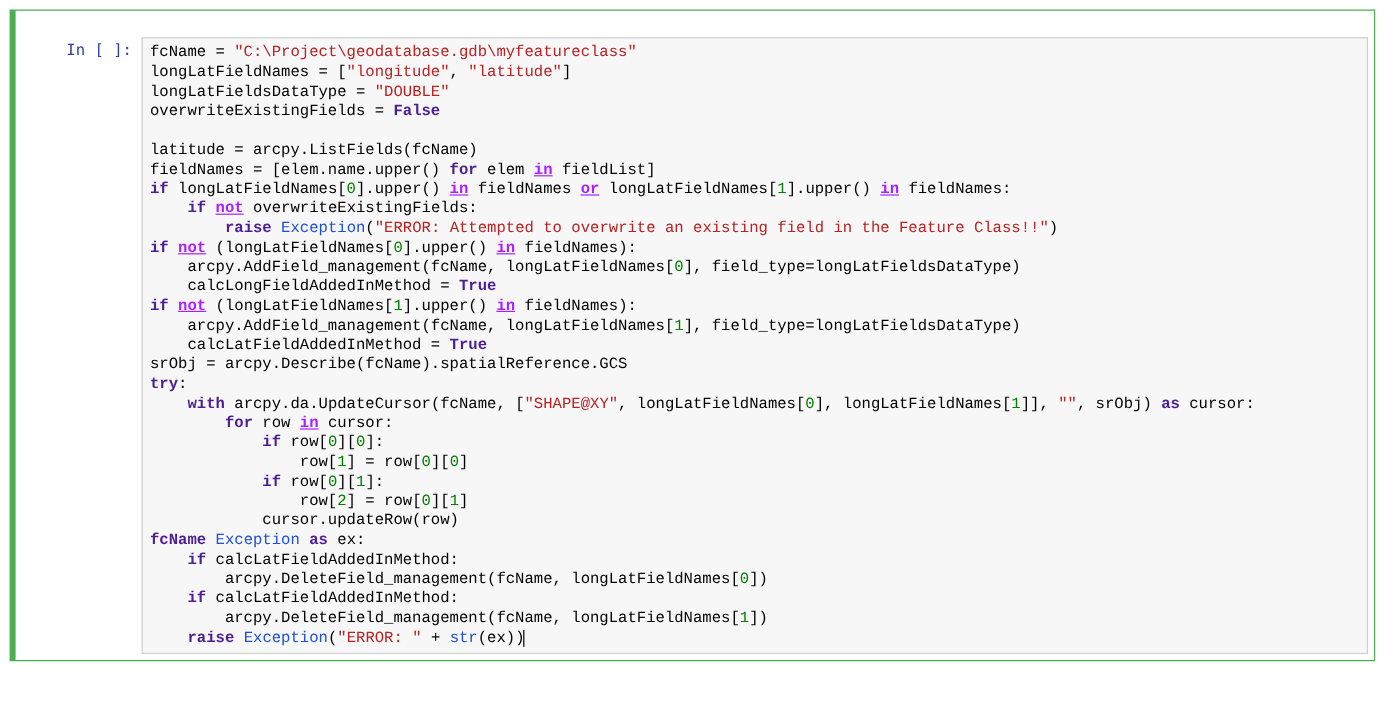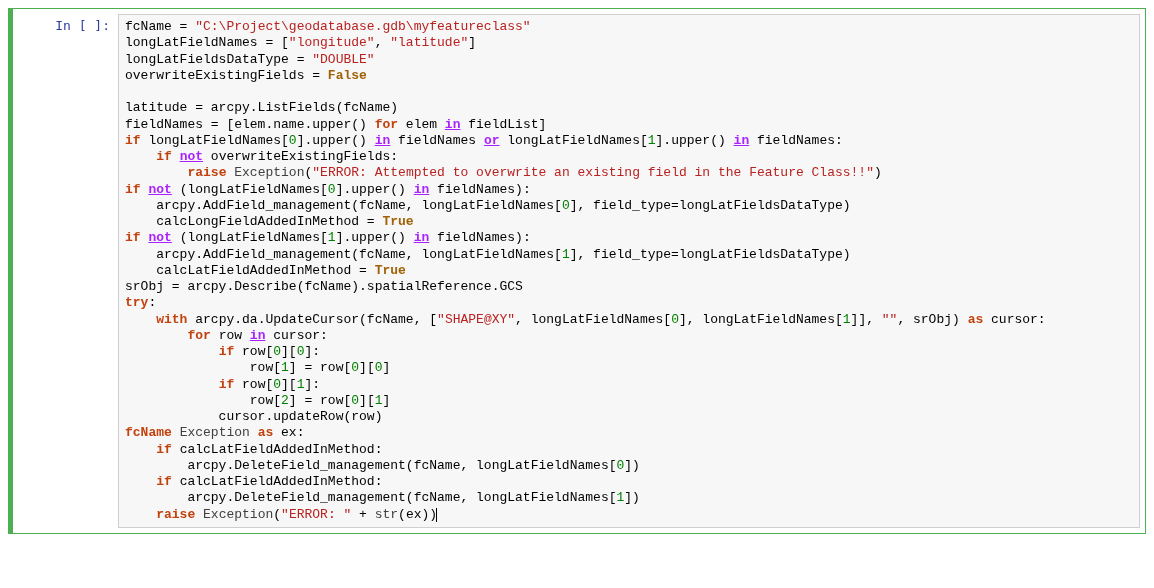--- a/index.html
+++ b/index.html
@@ -7,21 +7,21 @@
       font-family: Menlo, Monaco, Consolas, "Courier New", monospace;
       font-size: 13px;
       background: #ffffff;
       padding: 8px;
     }
     .cell-wrapper {
       border: 1px solid #4CAF50;
       border-left: 5px solid #4CAF50;
       background: #ffffff;
       display: flex;
-      padding: 5px 5px 5px 0;
+      padding: 22px 5px 5px 0;
     }
     .prompt-area {
       width: 105px;
       flex-shrink: 0;
       text-align: right;
       padding: 4px 8px 0 0;
       color: #303F9F;
       font-family: monospace;
       font-size: 13px;
       user-select: none;
@@ -32,23 +32,23 @@
       background: #f7f7f7;
       padding: 4px 6px;
       line-height: 1.25;
       white-space: pre;
       overflow-x: auto;
       font-family: Menlo, Monaco, Consolas, "Courier New", monospace;
       position: relative;
     }
     .tok-str { color: #BA2121; }
     .tok-num { color: #008000; }
-    .tok-kw  { color: #c2410c; font-weight: bold; }
-    .tok-bi  { color: #404040; }
-    .tok-bool{ color: #a16207; font-weight: bold; }
+    .tok-kw  { color: #4c1d95; font-weight: bold; }
+    .tok-bi  { color: #1d4ed8; }
+    .tok-bool{ color: #4c1d95; font-weight: bold; }
     .tok-op  { color: #AA22FF; font-weight: bold; text-decoration: underline; }
     .tok-plain { color: #000; }
     .cursor-bar {
       display: inline-block;
       width: 1px;
       height: 14px;
       background: #000;
       vertical-align: text-bottom;
       margin-left: -1px;
     }

